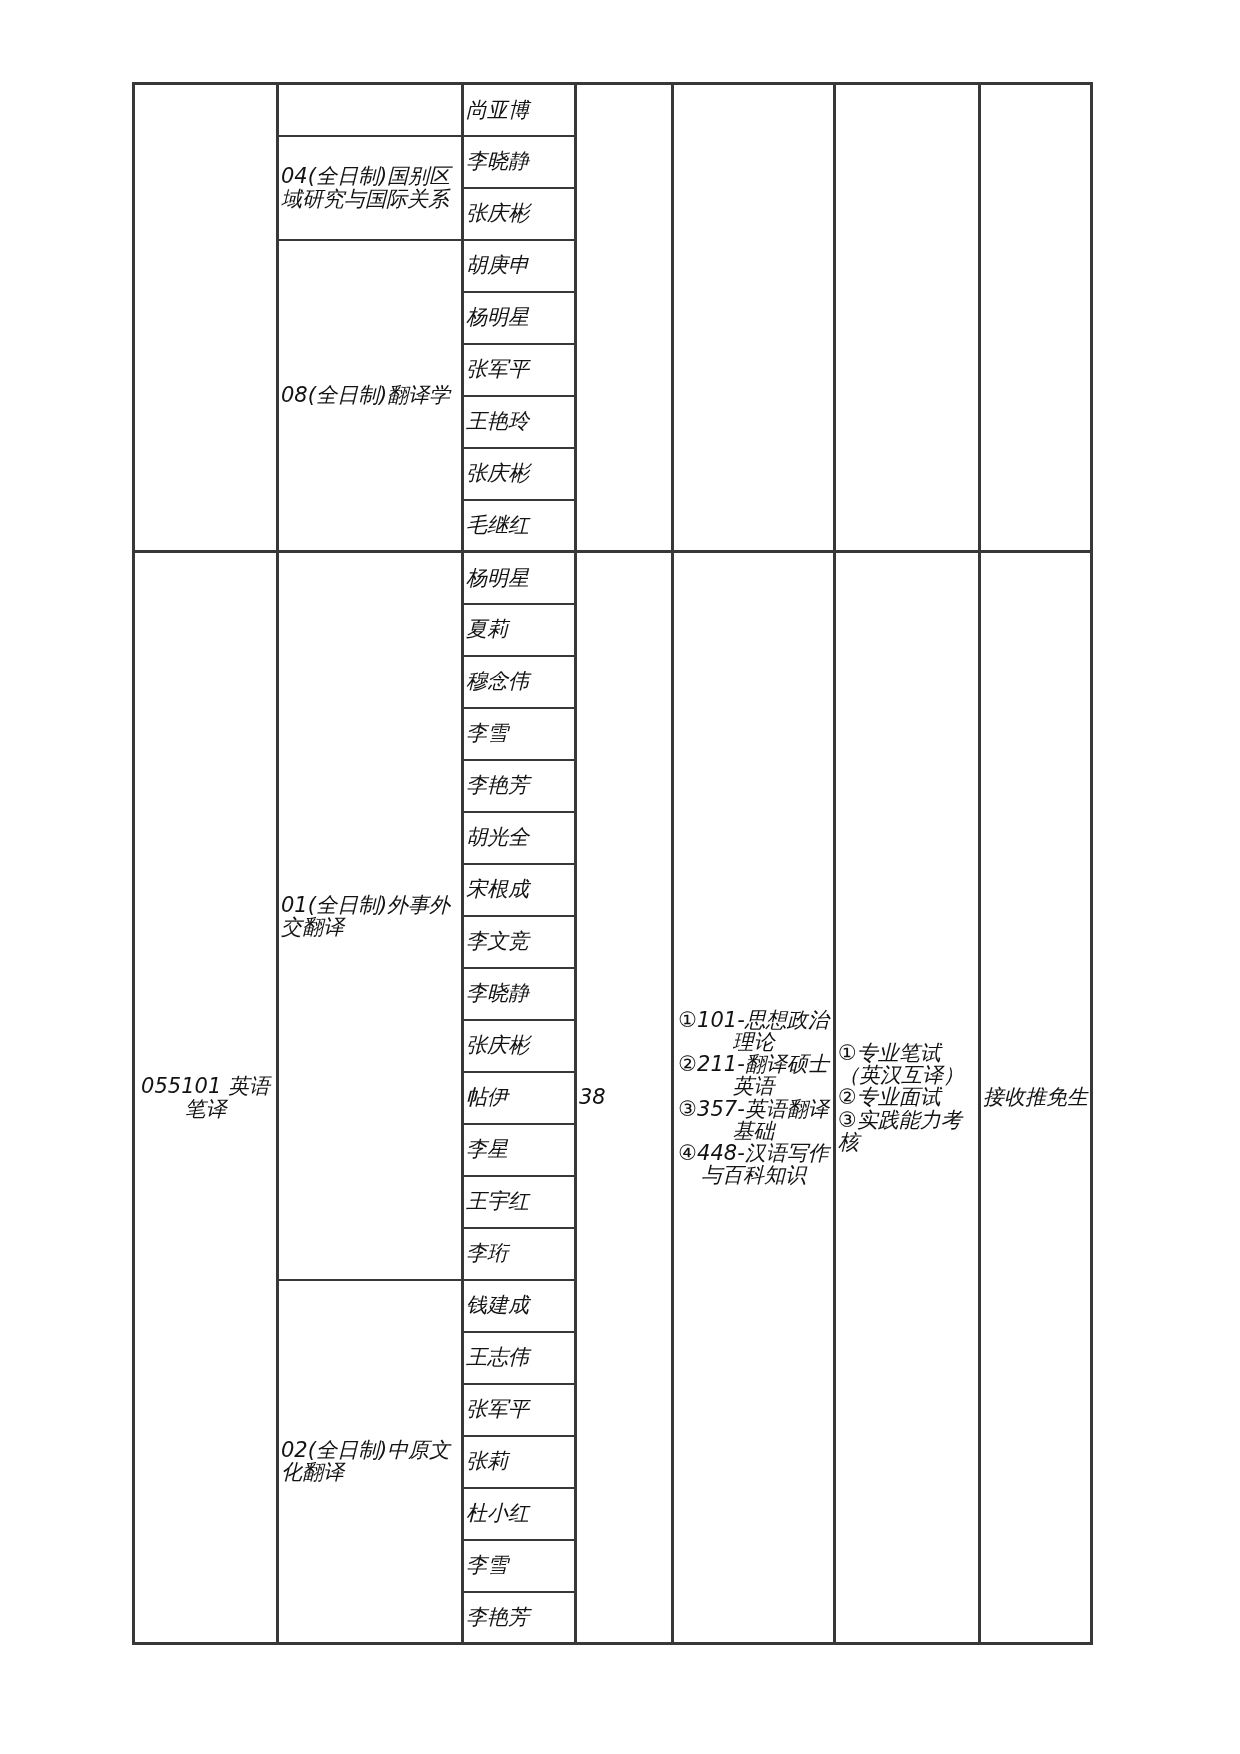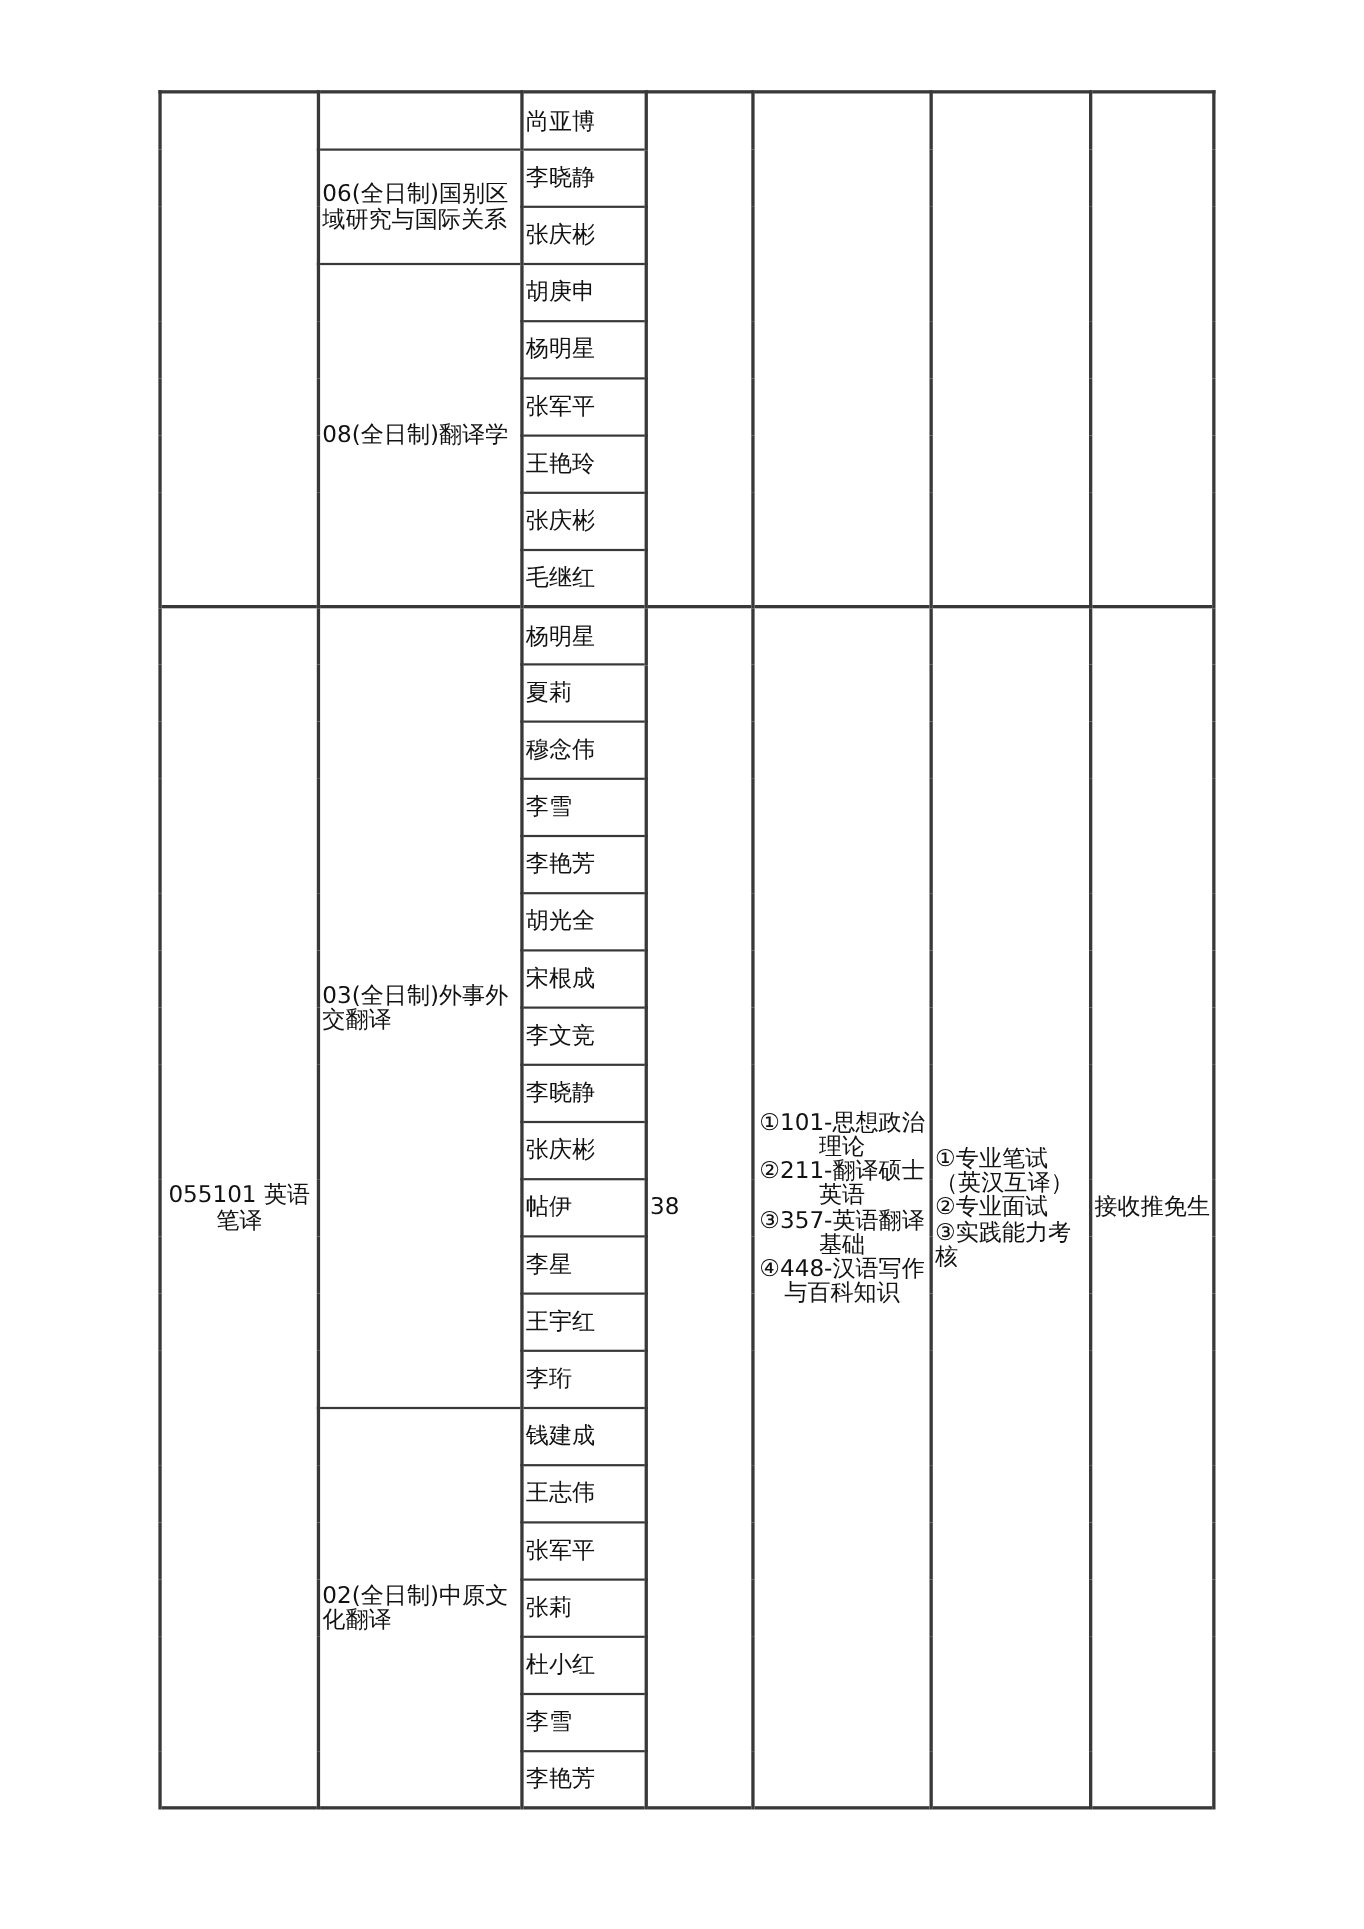--- a/index.html
+++ b/index.html
@@ -11,26 +11,27 @@
     position: relative;
     width: 1240px;
     height: 1754px;
     background: #ffffff;
     overflow: hidden;
     font-family: "DejaVu Sans", "Liberation Sans", sans-serif;
     color: #121212;
   }
   table.grid {
     position: absolute;
-    left: 144px;
+    left: 132px;
     top: 82px;
     width: 960px;
     border-collapse: collapse;
     table-layout: fixed;
     border: 3px solid #383838;
+    font-style: italic;
   }
   table.grid td {
     border: 2px solid #383838;
     border-left-width: 3px;
     border-right-width: 3px;
     vertical-align: middle;
     font-size: 21px;
     line-height: 1.05;
     white-space: pre-wrap;
     overflow: hidden;
@@ -65,21 +66,21 @@
         <tr class="section-start">
           <td class="c-prog" rowspan="9"></td>
           <td class="c-dir"></td>
           <td class="c-name">尚亚博</td>
           <td class="c-quota" rowspan="9"></td>
           <td class="c-exam" rowspan="9"></td>
           <td class="c-retest" rowspan="9"></td>
           <td class="c-remark" rowspan="9"></td>
         </tr>
         <tr>
-          <td class="c-dir" rowspan="2">06(全日制)国别区域研究与国际关系</td>
+          <td class="c-dir" rowspan="2">04(全日制)国别区域研究与国际关系</td>
           <td class="c-name">李晓静</td>
         </tr>
         <tr>
           <td class="c-name">张庆彬</td>
         </tr>
         <tr>
           <td class="c-dir" rowspan="6">08(全日制)翻译学</td>
           <td class="c-name">胡庚申</td>
         </tr>
         <tr>
@@ -92,21 +93,21 @@
           <td class="c-name">王艳玲</td>
         </tr>
         <tr>
           <td class="c-name">张庆彬</td>
         </tr>
         <tr>
           <td class="c-name">毛继红</td>
         </tr>
         <tr class="section-start">
           <td class="c-prog" rowspan="21">055101 英语笔译</td>
-          <td class="c-dir" rowspan="14">03(全日制)外事外交翻译</td>
+          <td class="c-dir" rowspan="14">01(全日制)外事外交翻译</td>
           <td class="c-name">杨明星</td>
           <td class="c-quota" rowspan="21">38</td>
           <td class="c-exam" rowspan="21">①101-思想政治理论
 ②211-翻译硕士英语
 ③357-英语翻译基础
 ④448-汉语写作与百科知识</td>
           <td class="c-retest" rowspan="21">①专业笔试
 （英汉互译）
 ②专业面试
 ③实践能力考核</td>

